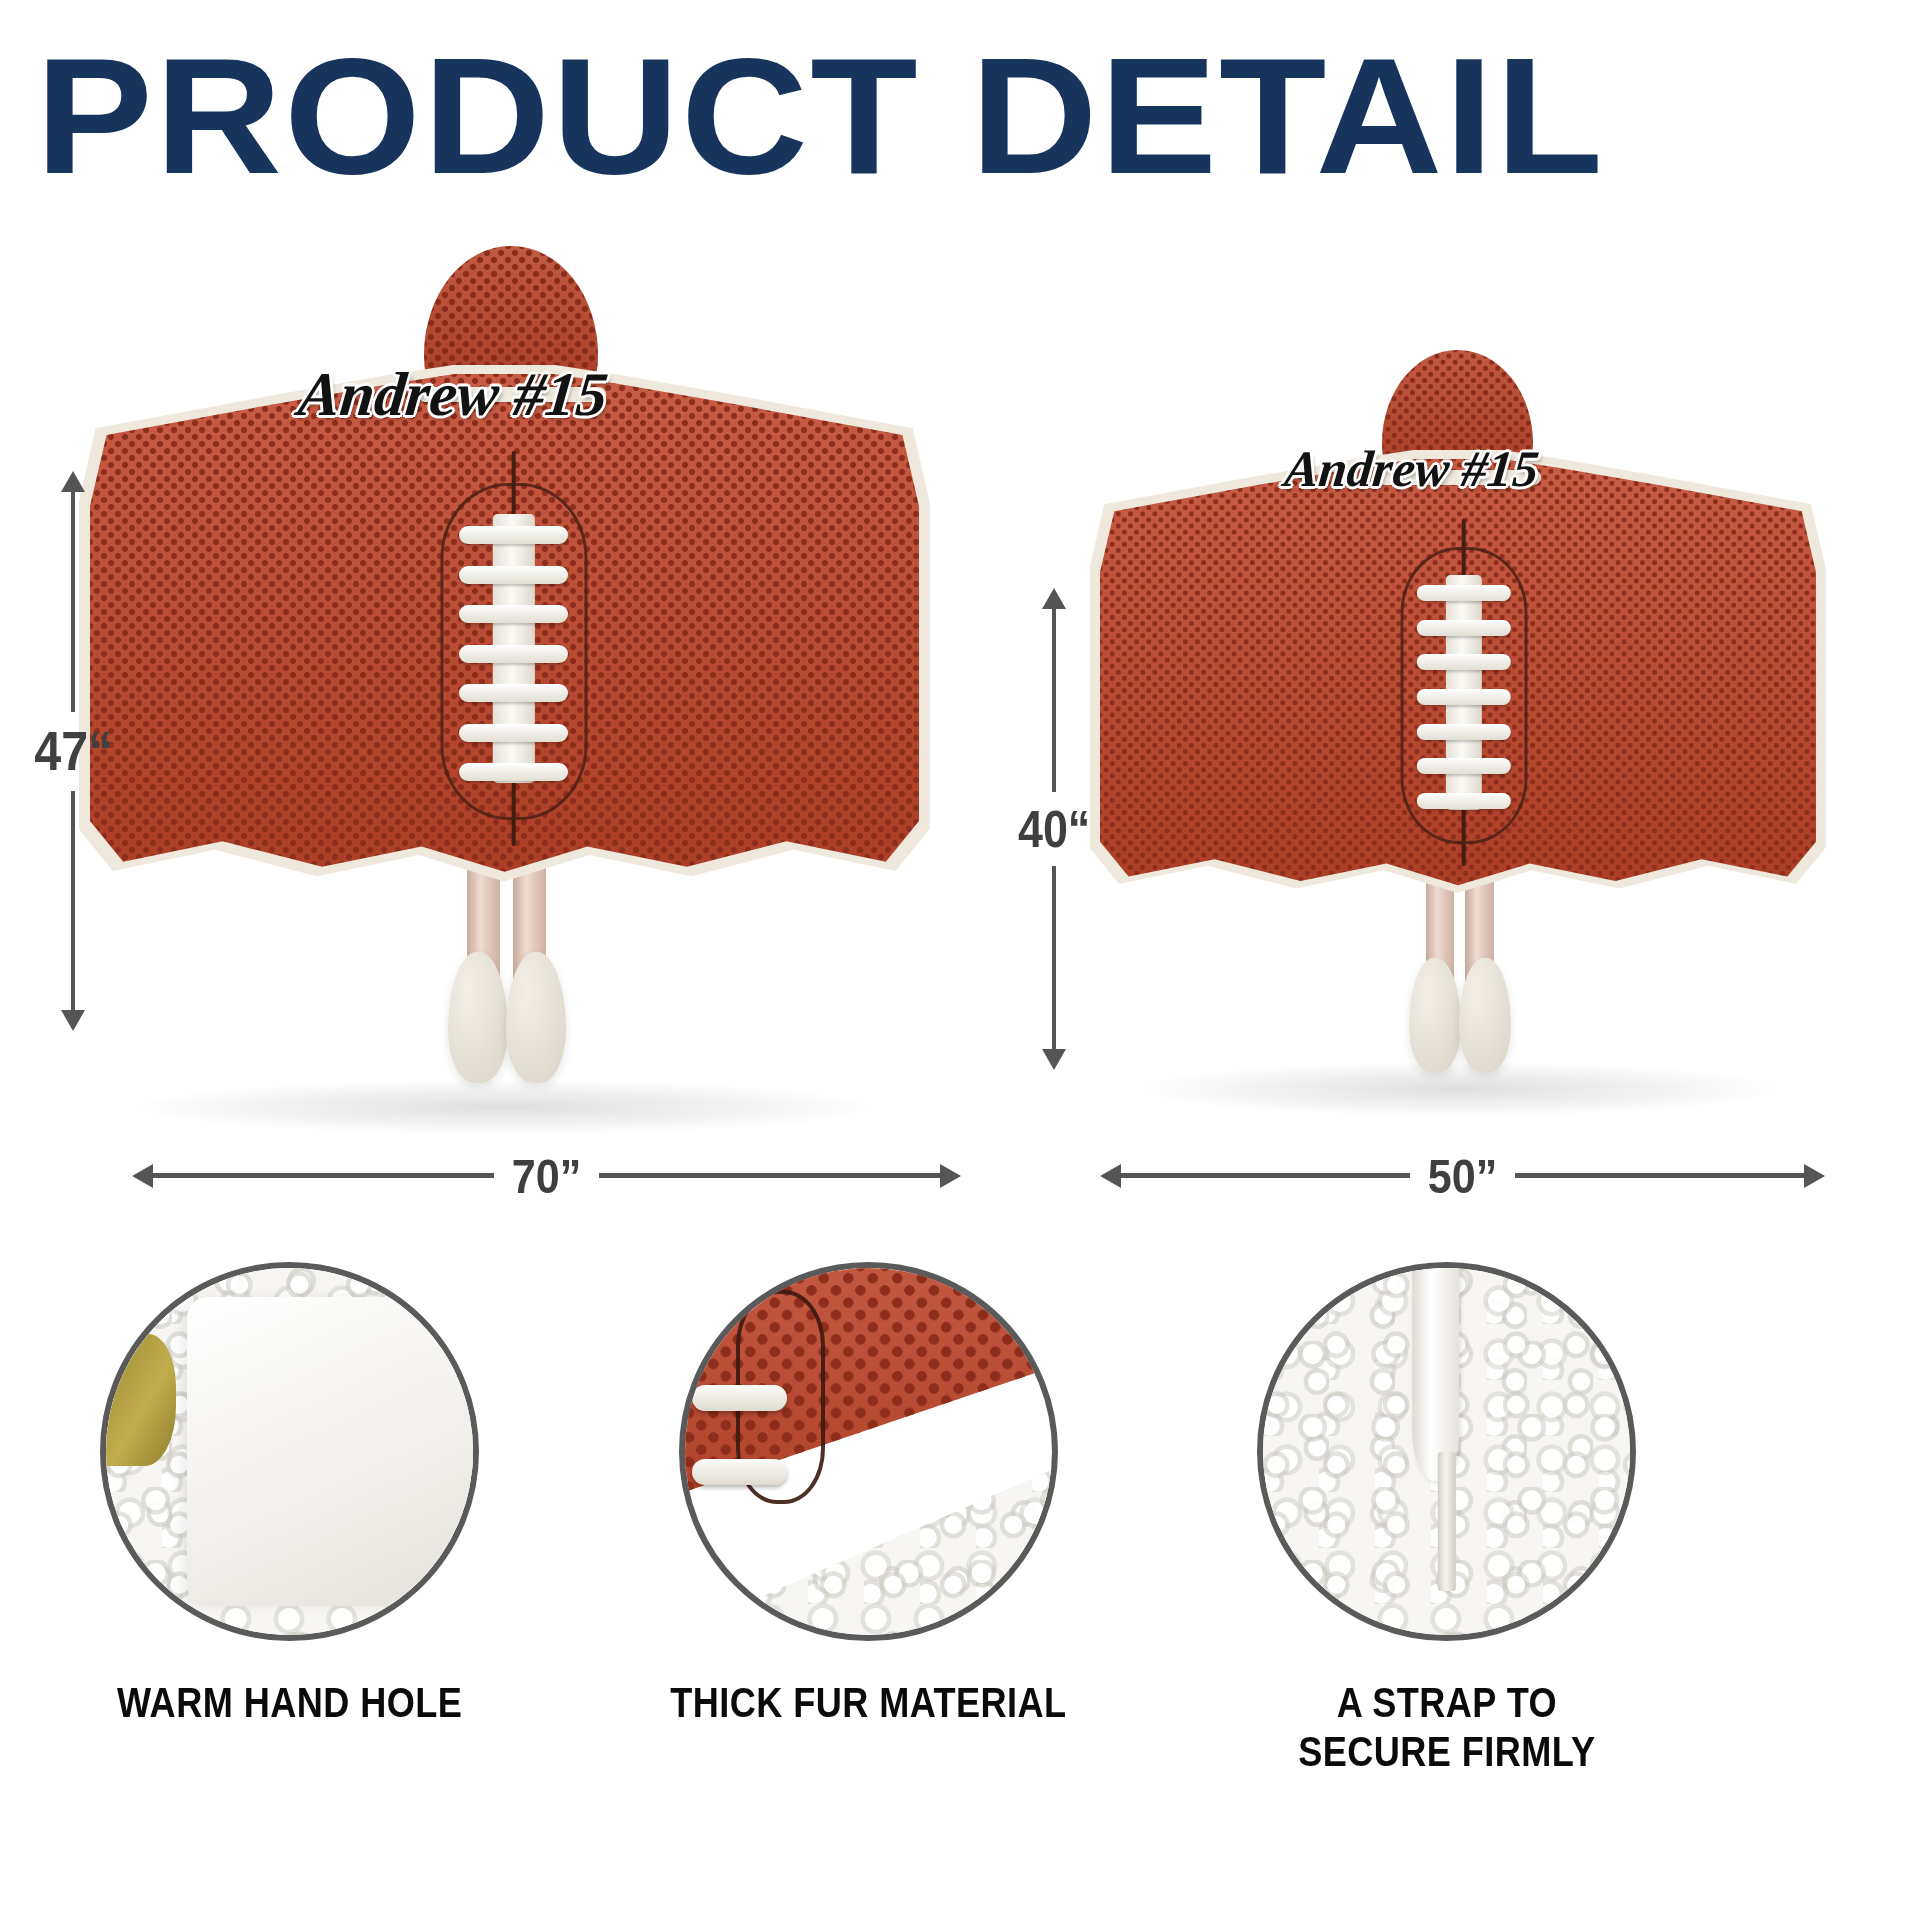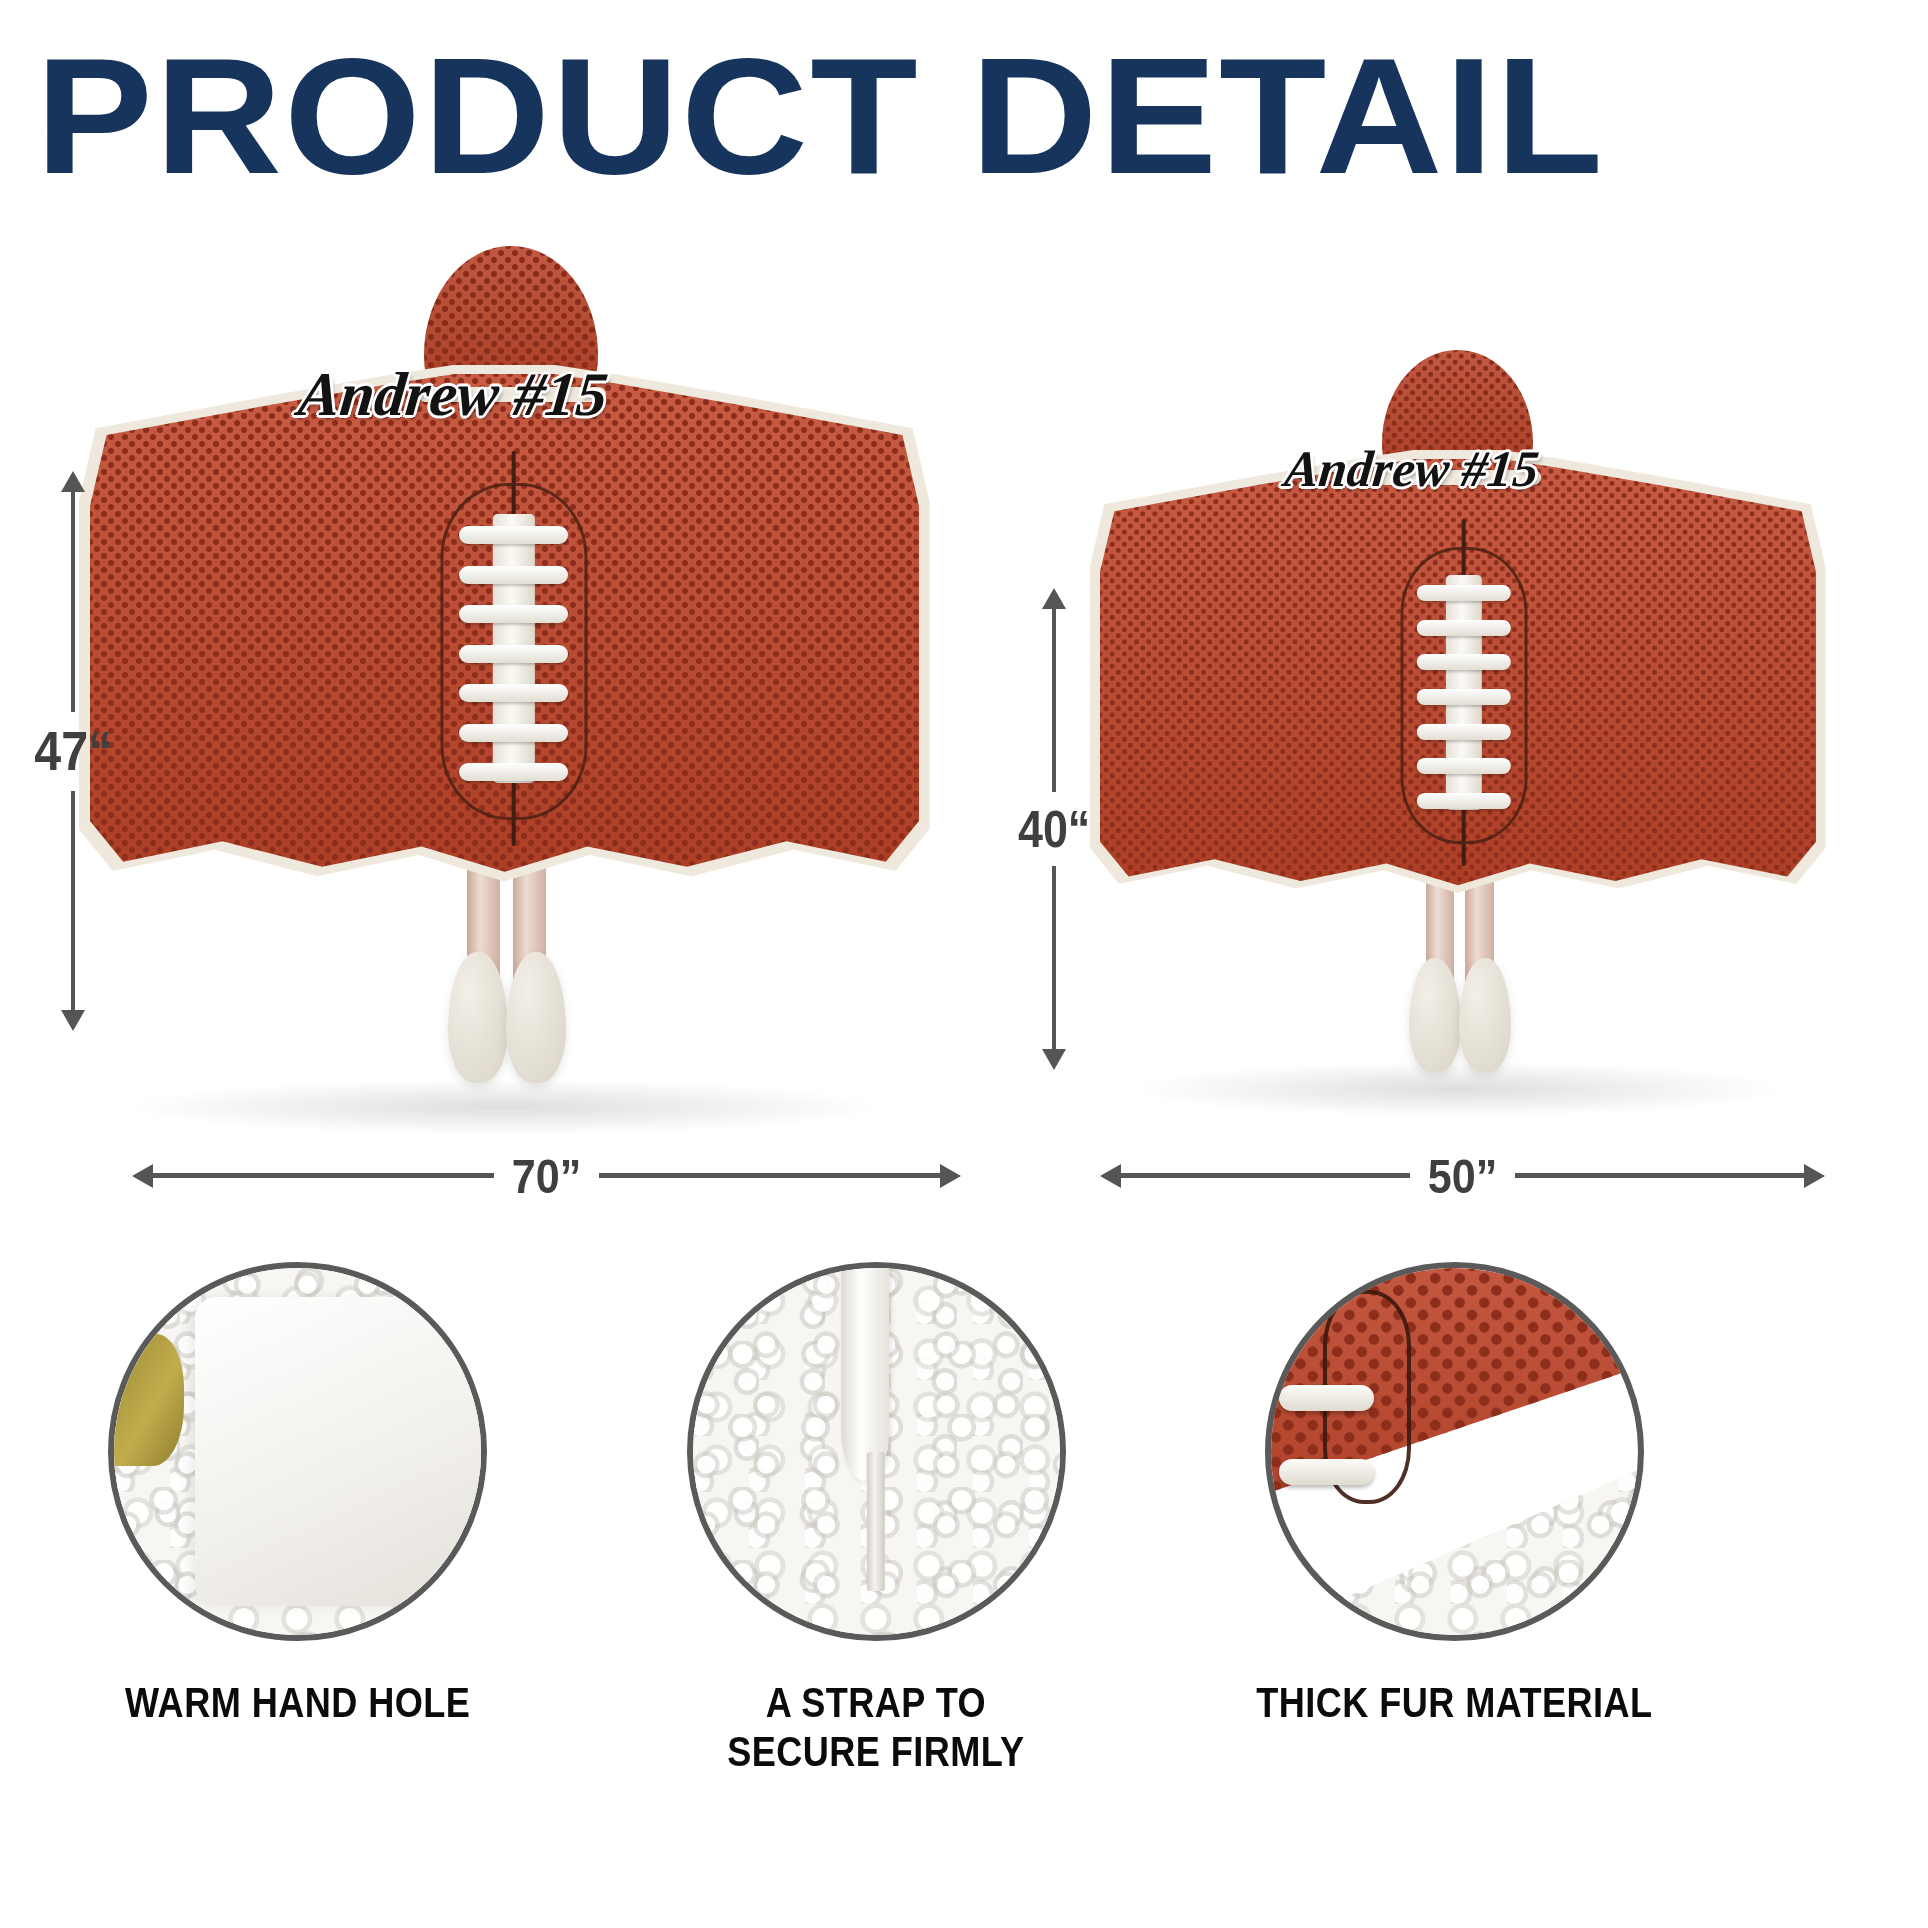--- a/index.html
+++ b/index.html
@@ -154,21 +154,21 @@
   }
   .arrow-left,.arrow-right{
     width:0;height:0;border-top:12.2px solid transparent;
     border-bottom:12.2px solid transparent;
   }
   .arrow-left{border-right:21px solid #555555;}
   .arrow-right{border-left:21px solid #555555;}
 
   
   #features{
-    position:absolute;left:8px;top:1262px;width:1736px;height:659px;
+    position:absolute;left:0;top:1262px;width:1736px;height:659px;
     display:flex;justify-content:space-between;align-items:flex-start;
   }
   .feature{
     width:584px;display:flex;flex-direction:column;align-items:center;
   }
   .circle{
     width:367px;height:367px;border-radius:50%;
     border:6.6px solid #5a5a5a;overflow:hidden;position:relative;
     background:#fff;
   }
@@ -375,41 +375,41 @@
 
 <div id="features">
 
   <div class="feature">
     <div class="circle">
       <div class="fur"></div>
       <div class="c1-sleeve"></div>
       <div class="c1-gold"></div>
     </div>
     <div class="caption">WARM HAND HOLE</div>
-  </div>
-
-  <div class="feature">
-    <div class="circle">
-      <div class="fur"></div>
-      <div class="c3-strap"></div>
-      <div class="c3-tail"></div>
-    </div>
-    <div class="caption">A STRAP TO
-SECURE FIRMLY</div>
   </div>
 
   <div class="feature">
     <div class="circle">
       <div class="c2-ball">
         <div class="fabric" style="background-size:24.5px 24.5px,24.5px 24.5px,100% 100%;
                     background-position:0 0,12.2px 12.2px,0 0;"></div>
       </div>
       <div class="c2-lace-line"></div>
       <div class="c2-stitch" style="top:32%;"></div>
       <div class="c2-stitch" style="top:52%;"></div>
       <div class="c2-fur">
         <div class="fur"></div>
       </div>
     </div>
     <div class="caption">THICK FUR MATERIAL</div>
   </div>
+
+  <div class="feature">
+    <div class="circle">
+      <div class="fur"></div>
+      <div class="c3-strap"></div>
+      <div class="c3-tail"></div>
+    </div>
+    <div class="caption">A STRAP TO
+SECURE FIRMLY</div>
+  </div>
 </div>
 
 
 </body></html>

